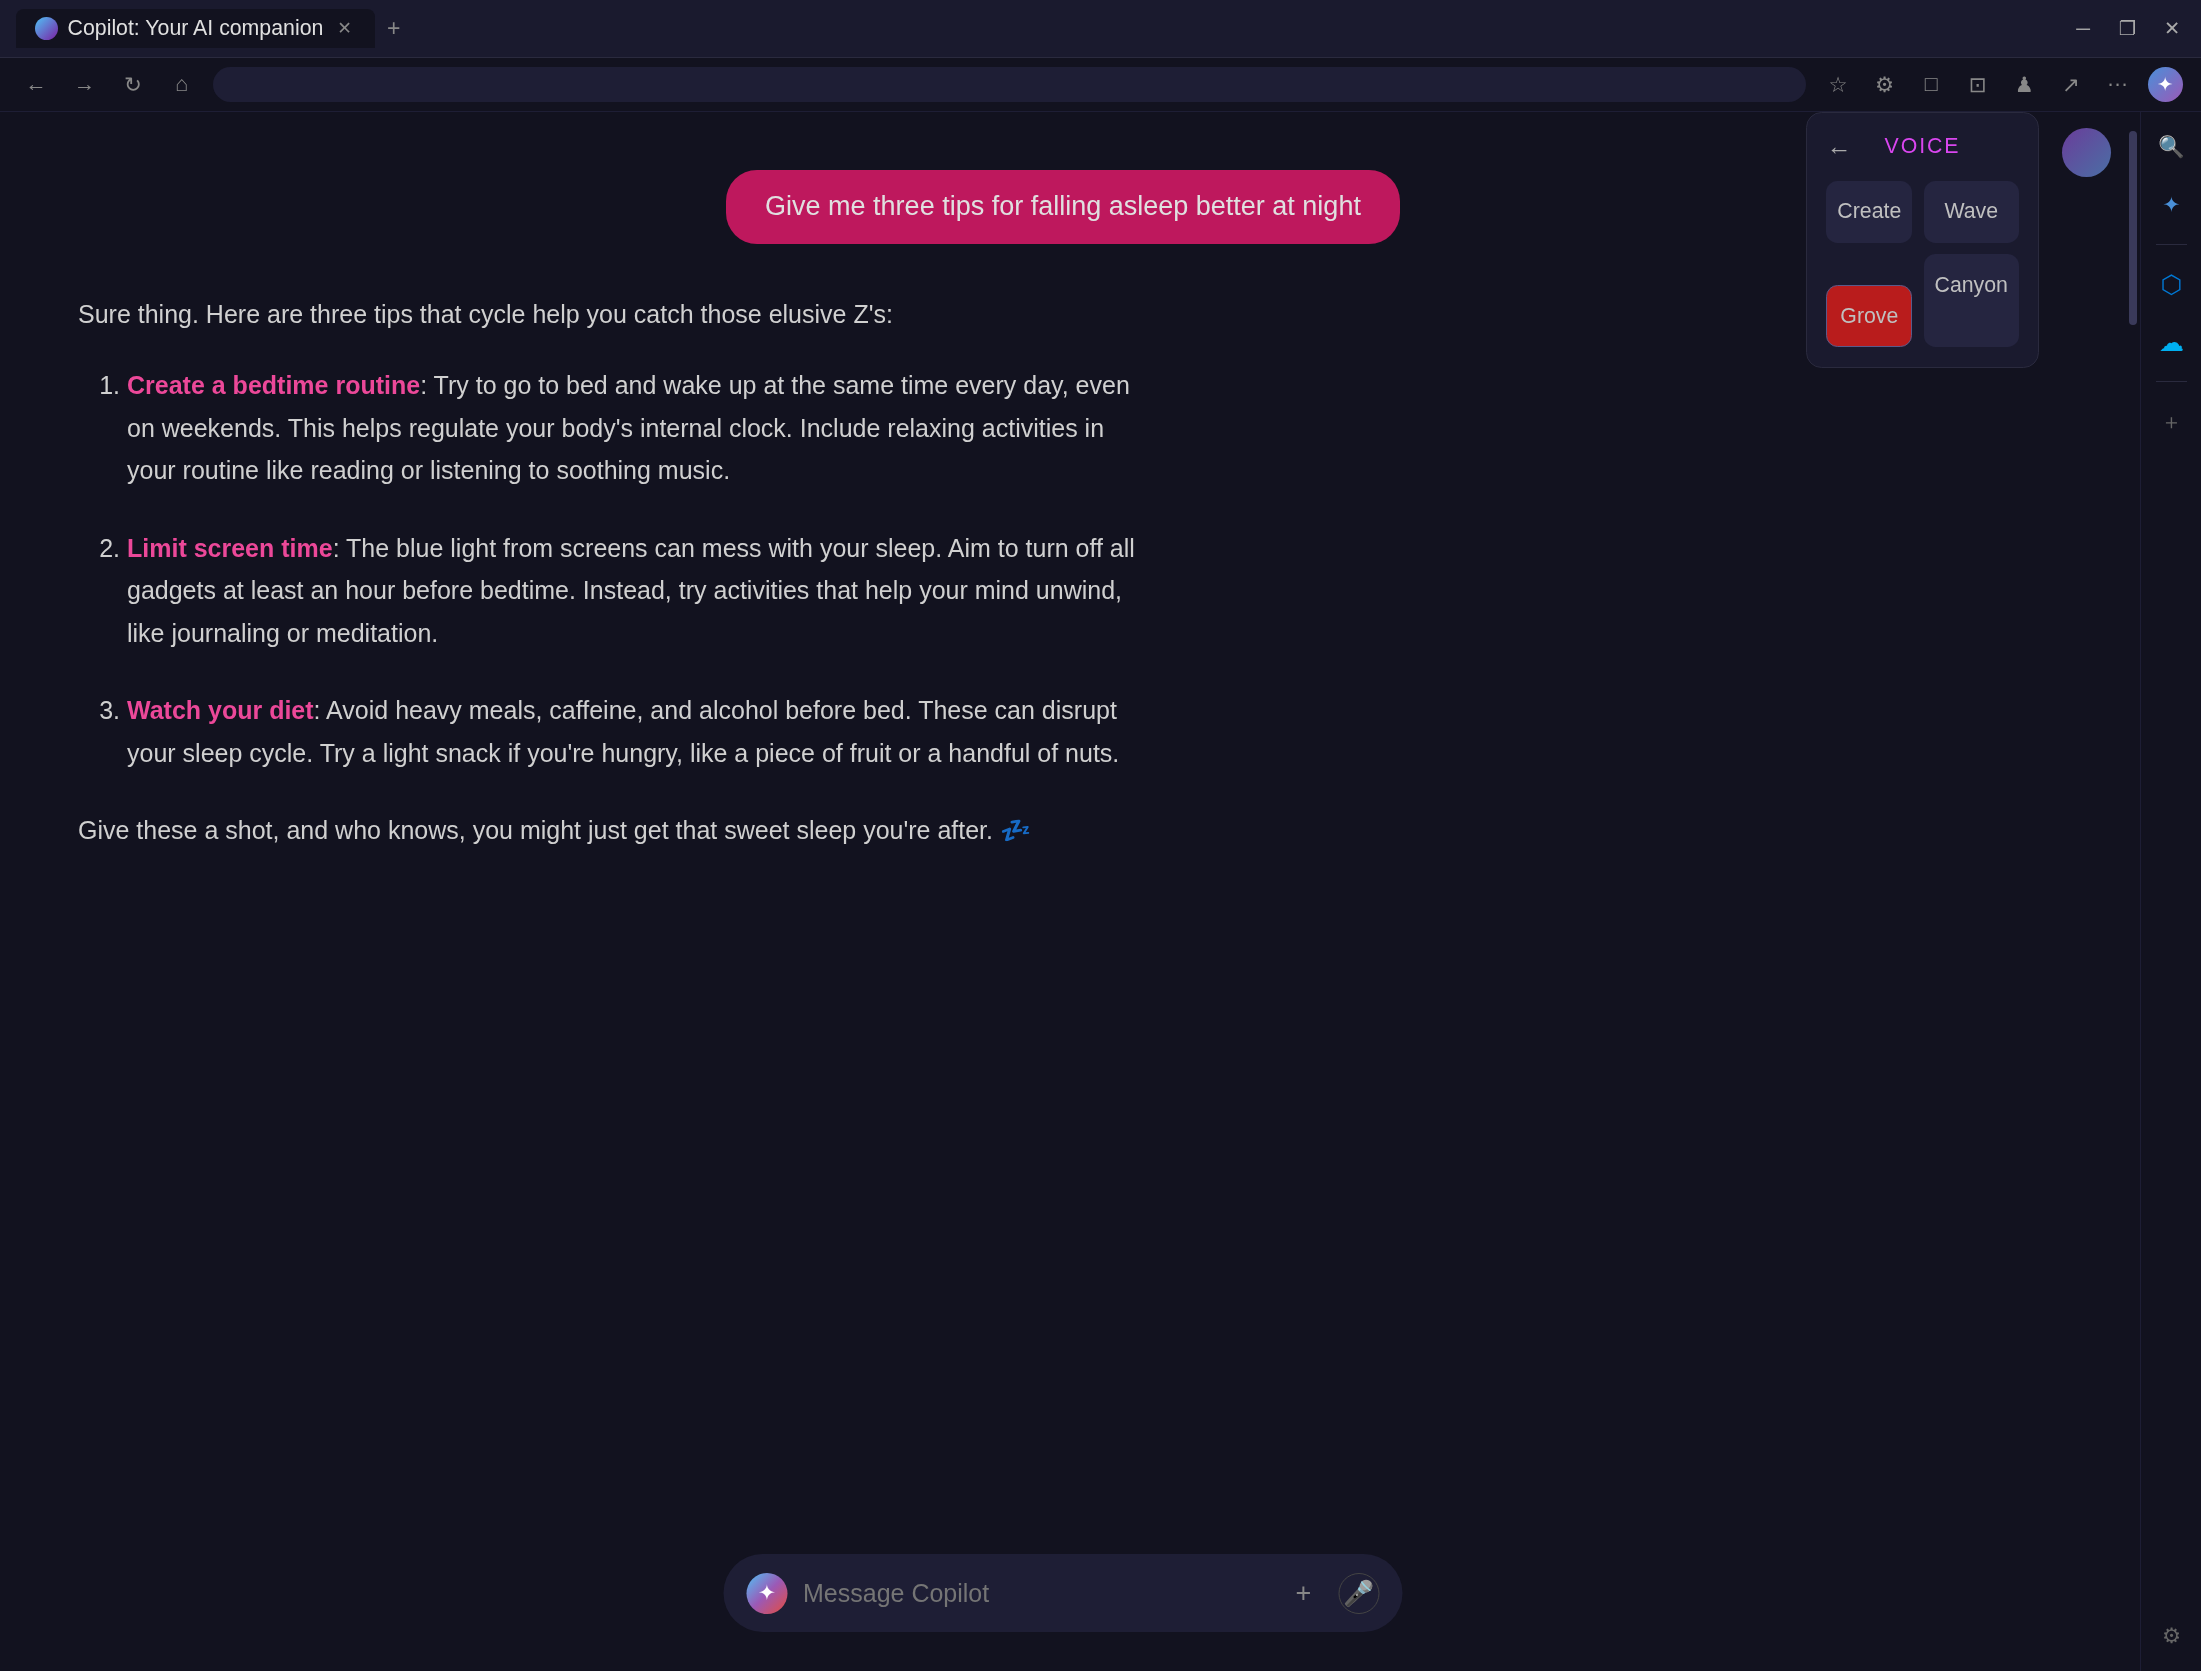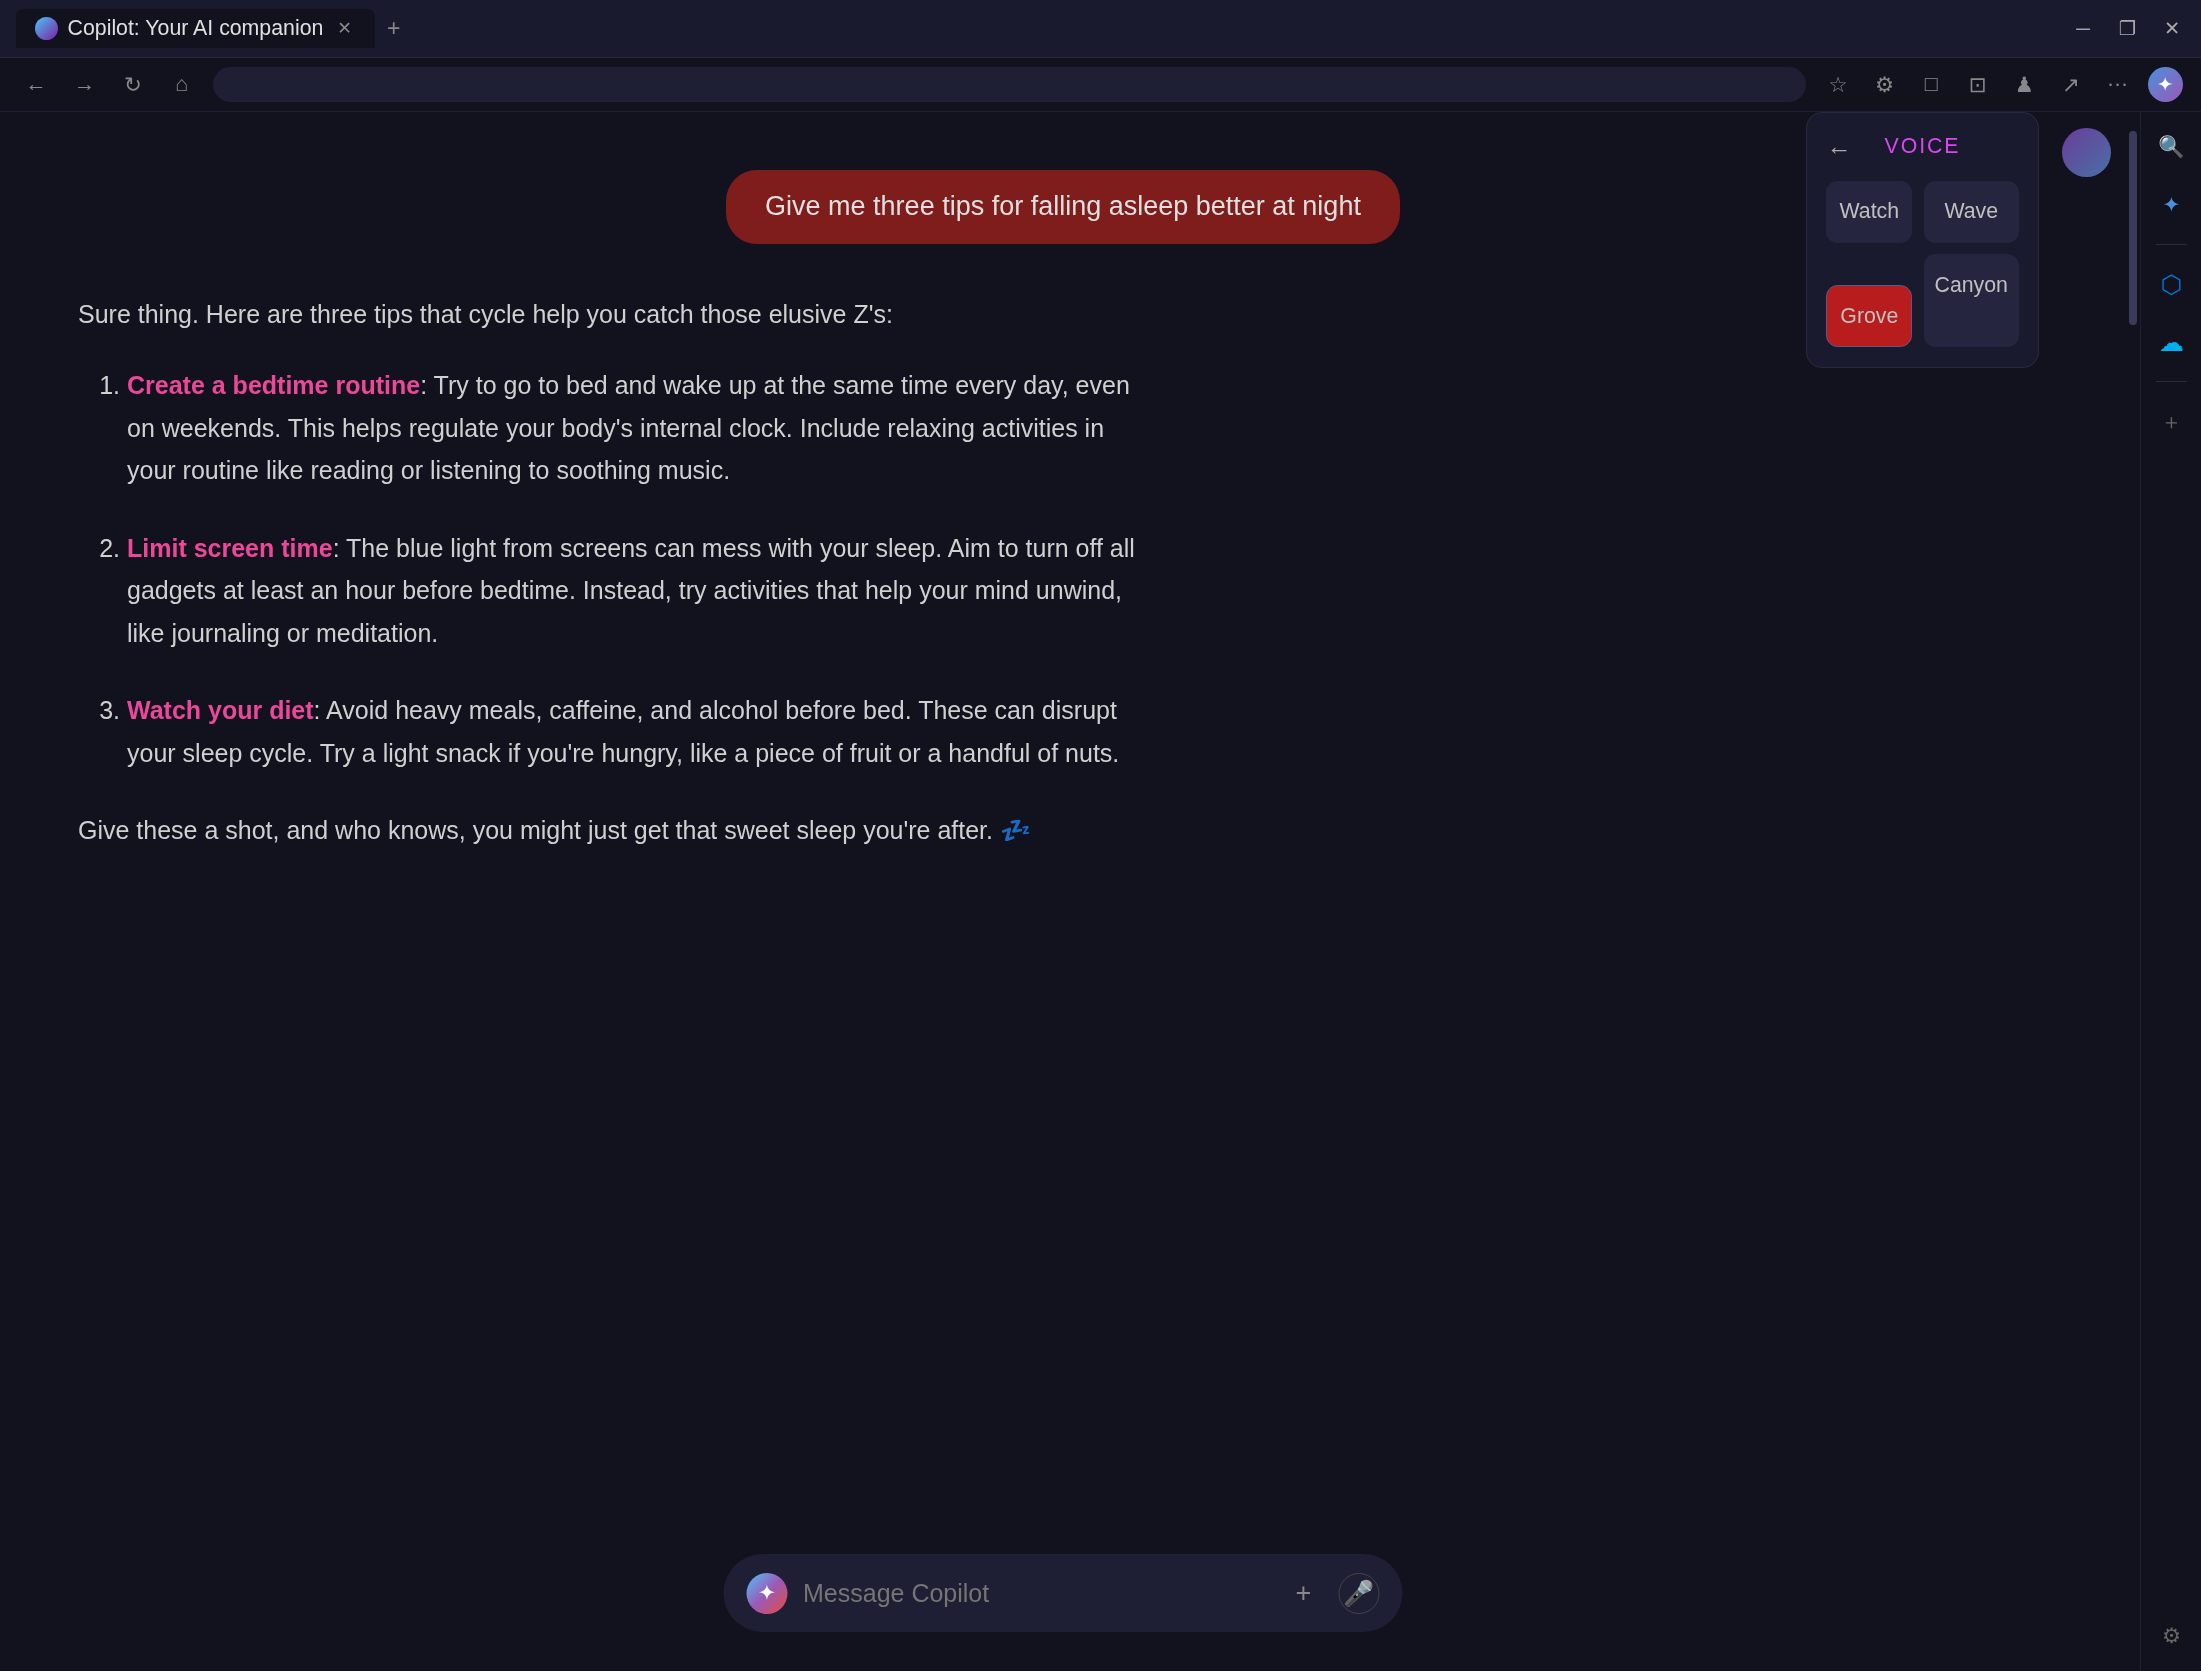--- a/index.html
+++ b/index.html
@@ -234,21 +234,21 @@
     }
 
     
     .user-message {
       display: flex;
       justify-content: center;
       margin-bottom: 49px;
     }
 
     .user-bubble {
-      background: #7f1d1d;
+      background: #be185d;
       border-radius: 31px;
       padding: 21.3px 39px;
       color: #e0e0e0;
       font-size: 27px;
       max-width: 679px;
       text-align: left;
     }
 
     
     .ai-response {
@@ -495,21 +495,21 @@
         <span>Give these a shot, and who knows, you might just get that sweet sleep you're after. 💤</span>
       </div>
     </div>
 
     <div class="voice-panel" style="position:absolute;top:0;right:87px;">
       <div class="voice-panel-header">
         <div class="voice-back-btn">←</div>
         <div class="voice-title">VOICE</div>
       </div>
       <div class="voice-options">
-        <div class="voice-option">Watch</div>
+        <div class="voice-option">Create</div>
         <div class="voice-option">Wave</div>
         <div class="voice-option selected">Grove</div>
         <div class="voice-option">Canyon</div>
       </div>
     </div>
 
     <div class="input-bar-container">
       <div class="input-bar">
         <div class="input-copilot-icon">
           <span style="color:white;font-size:21.3px;">✦</span>

